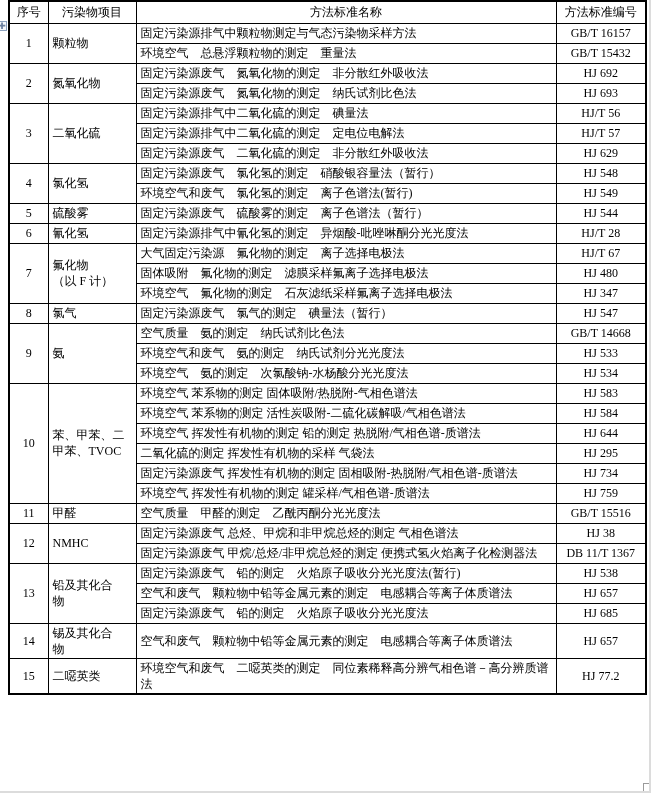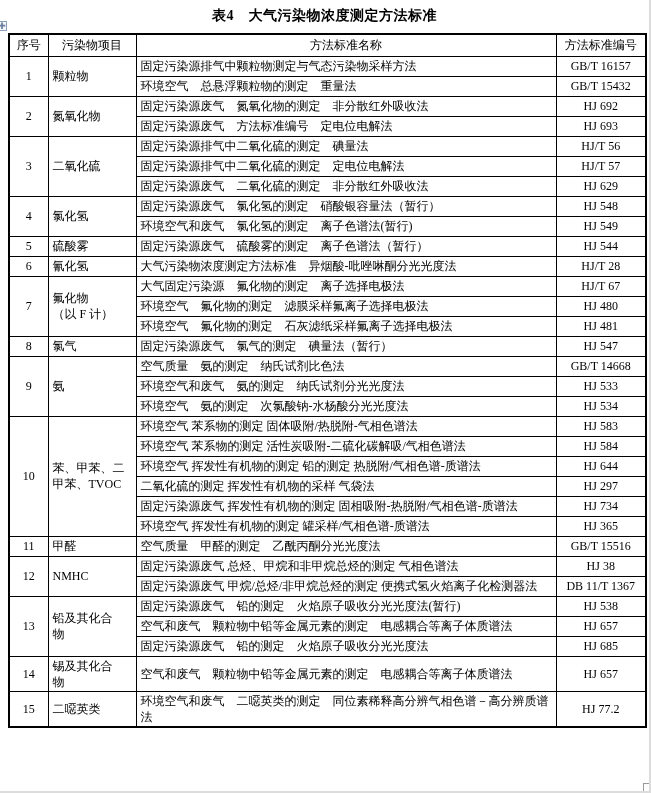--- a/index.html
+++ b/index.html
@@ -62,21 +62,20 @@
   .c-no{text-align:center;}
   .c-pol{text-align:left;white-space:pre-line;}
   .c-name{text-align:left;padding-left:6px;}
   .c-code{text-align:center;padding-left:6px;white-space:nowrap;}
 </style>
 </head>
 <body>
 
 <div class="page">
 
-  <div class="doc-title">表4　大气污染物浓度测定方法标准</div>
 
   <div class="move-handle">✚</div>
 
   <table class="std">
     <colgroup>
       <col style="width:39px">
       <col style="width:88px">
       <col style="width:420px">
       <col style="width:90px">
     </colgroup>
@@ -99,21 +98,21 @@
           <td class="c-name">环境空气　总悬浮颗粒物的测定　重量法</td>
           <td class="c-code">GB/T 15432</td>
         </tr>
         <tr>
           <td class="c-no" rowspan="2">2</td>
           <td class="c-pol" rowspan="2">氮氧化物</td>
           <td class="c-name">固定污染源废气　氮氧化物的测定　非分散红外吸收法</td>
           <td class="c-code">HJ 692</td>
         </tr>
         <tr>
-          <td class="c-name">固定污染源废气　方法标准编号　定电位电解法</td>
+          <td class="c-name">固定污染源废气　氮氧化物的测定　纳氏试剂比色法</td>
           <td class="c-code">HJ 693</td>
         </tr>
         <tr>
           <td class="c-no" rowspan="3">3</td>
           <td class="c-pol" rowspan="3">二氧化硫</td>
           <td class="c-name">固定污染源排气中二氧化硫的测定　碘量法</td>
           <td class="c-code">HJ/T 56</td>
         </tr>
         <tr>
           <td class="c-name">固定污染源排气中二氧化硫的测定　定电位电解法</td>
@@ -135,37 +134,37 @@
         </tr>
         <tr>
           <td class="c-no" rowspan="1">5</td>
           <td class="c-pol" rowspan="1">硫酸雾</td>
           <td class="c-name">固定污染源废气　硫酸雾的测定　离子色谱法（暂行）</td>
           <td class="c-code">HJ 544</td>
         </tr>
         <tr>
           <td class="c-no" rowspan="1">6</td>
           <td class="c-pol" rowspan="1">氰化氢</td>
-          <td class="c-name">大气污染物浓度测定方法标准　异烟酸-吡唑啉酮分光光度法</td>
+          <td class="c-name">固定污染源排气中氰化氢的测定　异烟酸-吡唑啉酮分光光度法</td>
           <td class="c-code">HJ/T 28</td>
         </tr>
         <tr>
           <td class="c-no" rowspan="3">7</td>
           <td class="c-pol" rowspan="3">氟化物
 （以 F 计）</td>
           <td class="c-name">大气固定污染源　氟化物的测定　离子选择电极法</td>
           <td class="c-code">HJ/T 67</td>
         </tr>
         <tr>
-          <td class="c-name">环境空气　氟化物的测定　滤膜采样氟离子选择电极法</td>
+          <td class="c-name">固体吸附　氟化物的测定　滤膜采样氟离子选择电极法</td>
           <td class="c-code">HJ 480</td>
         </tr>
         <tr>
           <td class="c-name">环境空气　氟化物的测定　石灰滤纸采样氟离子选择电极法</td>
-          <td class="c-code">HJ 481</td>
+          <td class="c-code">HJ 347</td>
         </tr>
         <tr>
           <td class="c-no" rowspan="1">8</td>
           <td class="c-pol" rowspan="1">氯气</td>
           <td class="c-name">固定污染源废气　氯气的测定　碘量法（暂行）</td>
           <td class="c-code">HJ 547</td>
         </tr>
         <tr>
           <td class="c-no" rowspan="3">9</td>
           <td class="c-pol" rowspan="3">氨</td>
@@ -190,29 +189,29 @@
         <tr>
           <td class="c-name">环境空气 苯系物的测定 活性炭吸附-二硫化碳解吸/气相色谱法</td>
           <td class="c-code">HJ 584</td>
         </tr>
         <tr>
           <td class="c-name">环境空气 挥发性有机物的测定 铅的测定 热脱附/气相色谱-质谱法</td>
           <td class="c-code">HJ 644</td>
         </tr>
         <tr>
           <td class="c-name">二氧化硫的测定 挥发性有机物的采样 气袋法</td>
-          <td class="c-code">HJ 297</td>
+          <td class="c-code">HJ 295</td>
         </tr>
         <tr>
           <td class="c-name">固定污染源废气 挥发性有机物的测定 固相吸附-热脱附/气相色谱-质谱法</td>
           <td class="c-code">HJ 734</td>
         </tr>
         <tr>
           <td class="c-name">环境空气 挥发性有机物的测定 罐采样/气相色谱-质谱法</td>
-          <td class="c-code">HJ 365</td>
+          <td class="c-code">HJ 759</td>
         </tr>
         <tr>
           <td class="c-no" rowspan="1">11</td>
           <td class="c-pol" rowspan="1">甲醛</td>
           <td class="c-name">空气质量　甲醛的测定　乙酰丙酮分光光度法</td>
           <td class="c-code">GB/T 15516</td>
         </tr>
         <tr>
           <td class="c-no" rowspan="2">12</td>
           <td class="c-pol" rowspan="2">NMHC</td>

